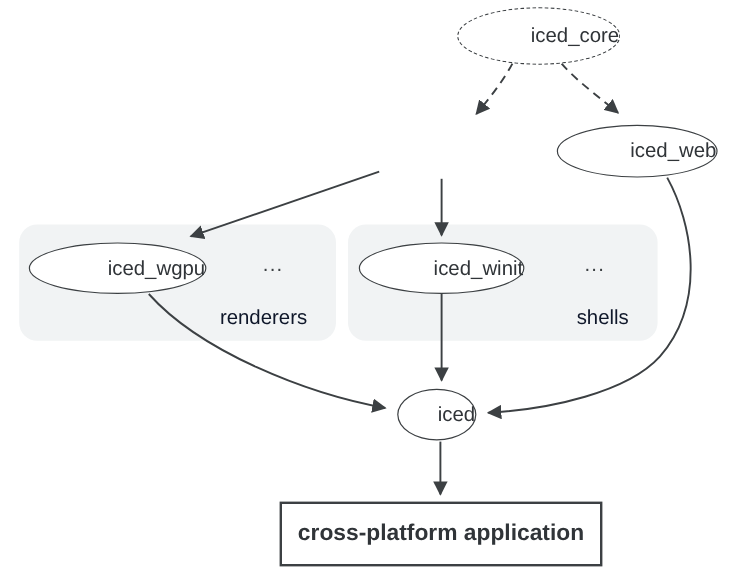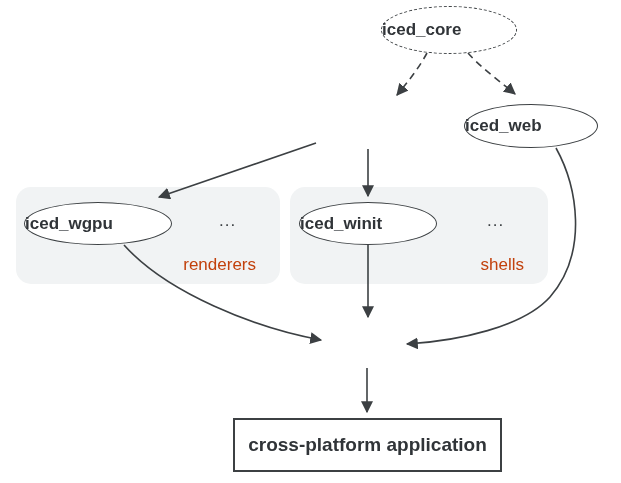--- a/index.html
+++ b/index.html
@@ -26,46 +26,45 @@
     background: #f1f3f4;
     border-radius: 15px;
     z-index: 0;
   }
   .group-renderers { left: 16px;  top: 187px; width: 264px; height: 97px; }
   .group-shells    { left: 290px; top: 187px; width: 258px; height: 97px; }
   .group-label {
     position: absolute;
     right: 24px;
     bottom: 9px;
-    color: #c2410c;
+    color: #0f172a;
     font-size: 17px;
   }
   .dots {
     position: absolute;
     top: 24px;
     color: #3c4043;
     font-size: 17px;
     letter-spacing: 1px;
   }
   .dots-renderers { left: 203px; }
   .dots-shells    { left: 197px; }
   .node {
     position: absolute;
     display: flex;
     align-items: center;
-    justify-content: flex-start;
+    justify-content: flex-end;
     border: 1.5px solid #3c4043;
     border-radius: 50%;
     background: #ffffff;
     color: #303438;
     font-size: 17px;
     z-index: 2;
     box-sizing: border-box;
     white-space: nowrap;
-    font-weight: bold;
   }
   .node-dashed { border-style: dashed; }
   .node-iced_core   { left: 381px; top: 6px;   width: 136px; height: 48px; }
   .node-iced_native { left: 291px; top: 103px; width: 152px; height: 46px; }
   .node-iced_web    { left: 464px; top: 104px; width: 134px; height: 44px; }
   .node-iced_wgpu   { left: 24px;  top: 202px; width: 148px; height: 43px; }
   .node-iced_winit  { left: 299px; top: 202px; width: 138px; height: 43px; }
   .node-iced        { left: 331px; top: 324px; width: 66px;  height: 43px; }
   .app-rect {
     position: absolute;
@@ -121,17 +120,20 @@
   </div>
   <div class="node node-iced_web">
     <span>iced_web</span>
   </div>
   <div class="node node-iced_wgpu">
     <span>iced_wgpu</span>
   </div>
   <div class="node node-iced_winit">
     <span>iced_winit</span>
   </div>
+  <div class="node node-iced">
+    <span>iced</span>
+  </div>
   <div class="app-rect">
     <span>cross-platform application</span>
   </div>
 
 </div>
 
 </body></html>

